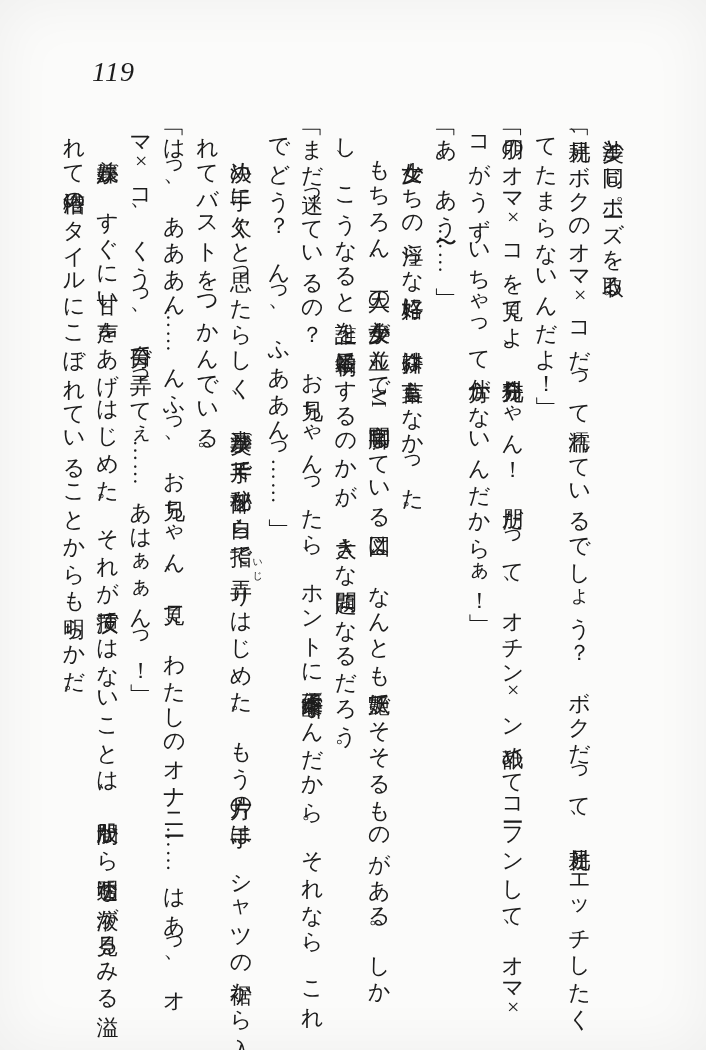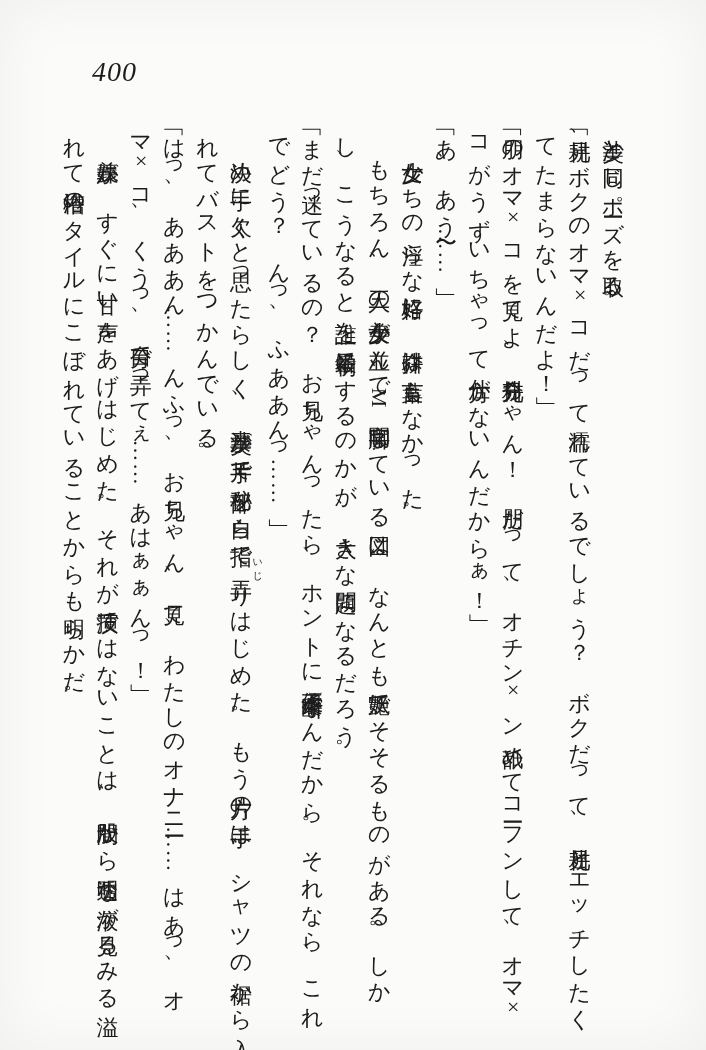--- a/index.html
+++ b/index.html
@@ -53,21 +53,21 @@
   rt{
     font-size:10px;
     letter-spacing:0;
     color:var(--ink);
   }
 </style>
 </head>
 <body>
 
 <div class="page">
-  <div class="page-number">400</div>
+  <div class="page-number">119</div>
 
   <div class="text-block">
       <p class="para">沙美と同じポーズを取る。</p>
       <p class="para">「耕兄、ボクのオマ×コだって濡れているでしょう？　ボクだって、耕兄とエッチしたくてたまらないんだよ！」</p>
       <p class="para">「朋のオマ×コを見てよ、耕介兄ちゃん！　朋だって、オチン×ン舐めてコーフンして、オマ×コがうずいちゃって仕方がないんだからぁ！」</p>
       <p class="para">「あ、あう〜……」</p>
       <p class="para indent">少女たちの淫らな格好に、耕介は言葉もなかった。</p>
       <p class="para indent">もちろん、三人の美少女が並んでM字開脚している図は、なんとも妖艶でそそるものがある。しかし、こうなると誰を一番最初にするのかが、大きな問題になるだろう。</p>
       <p class="para">「まだ迷っているの？　お兄ちゃんったら、ホントに優柔不断なんだから。それなら、これでどう？　んっ、ふああんっ……」</p>
       <p class="para indent">決め手に欠くと思ったらしく、真沙美が片手で秘部を自ら指で<ruby>弄<rt>いじ</rt></ruby>りはじめた。もう片方の手は、シャツの裾から入れてバストをつかんでいる。</p>

